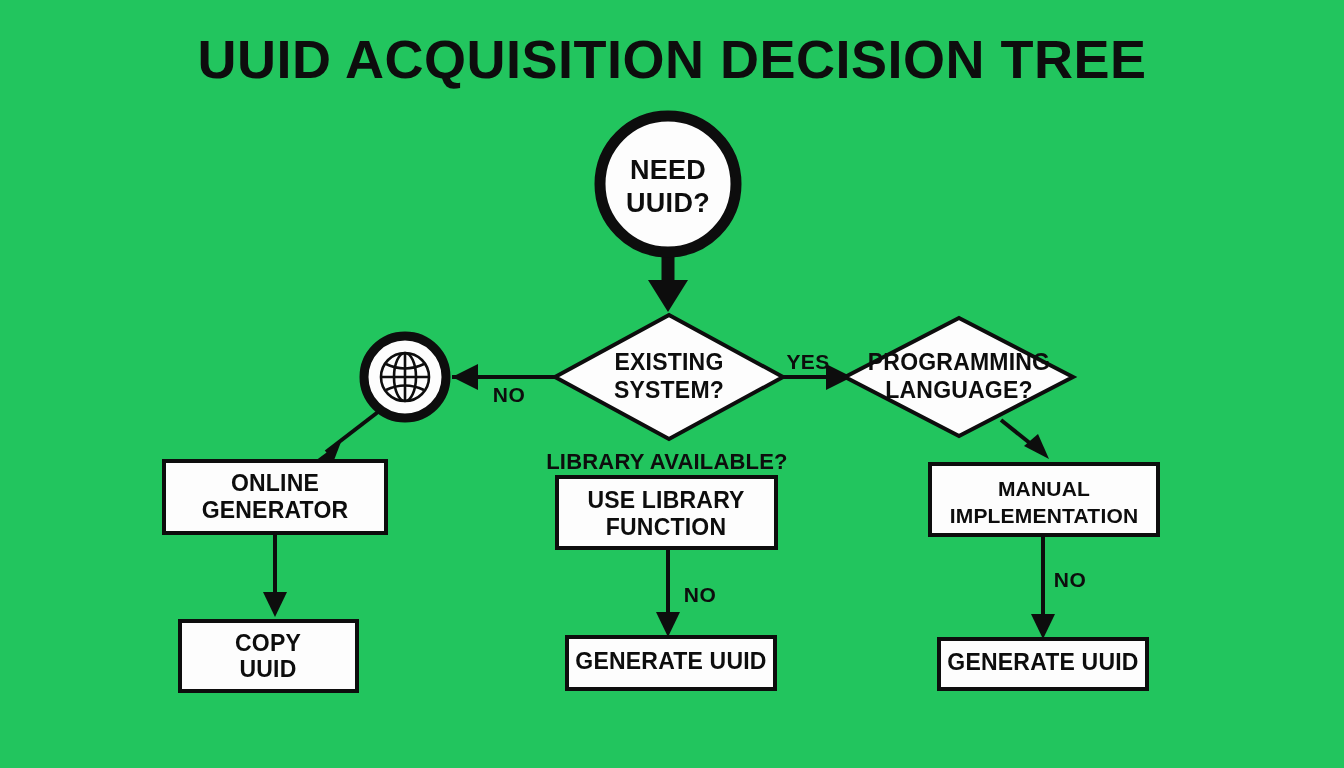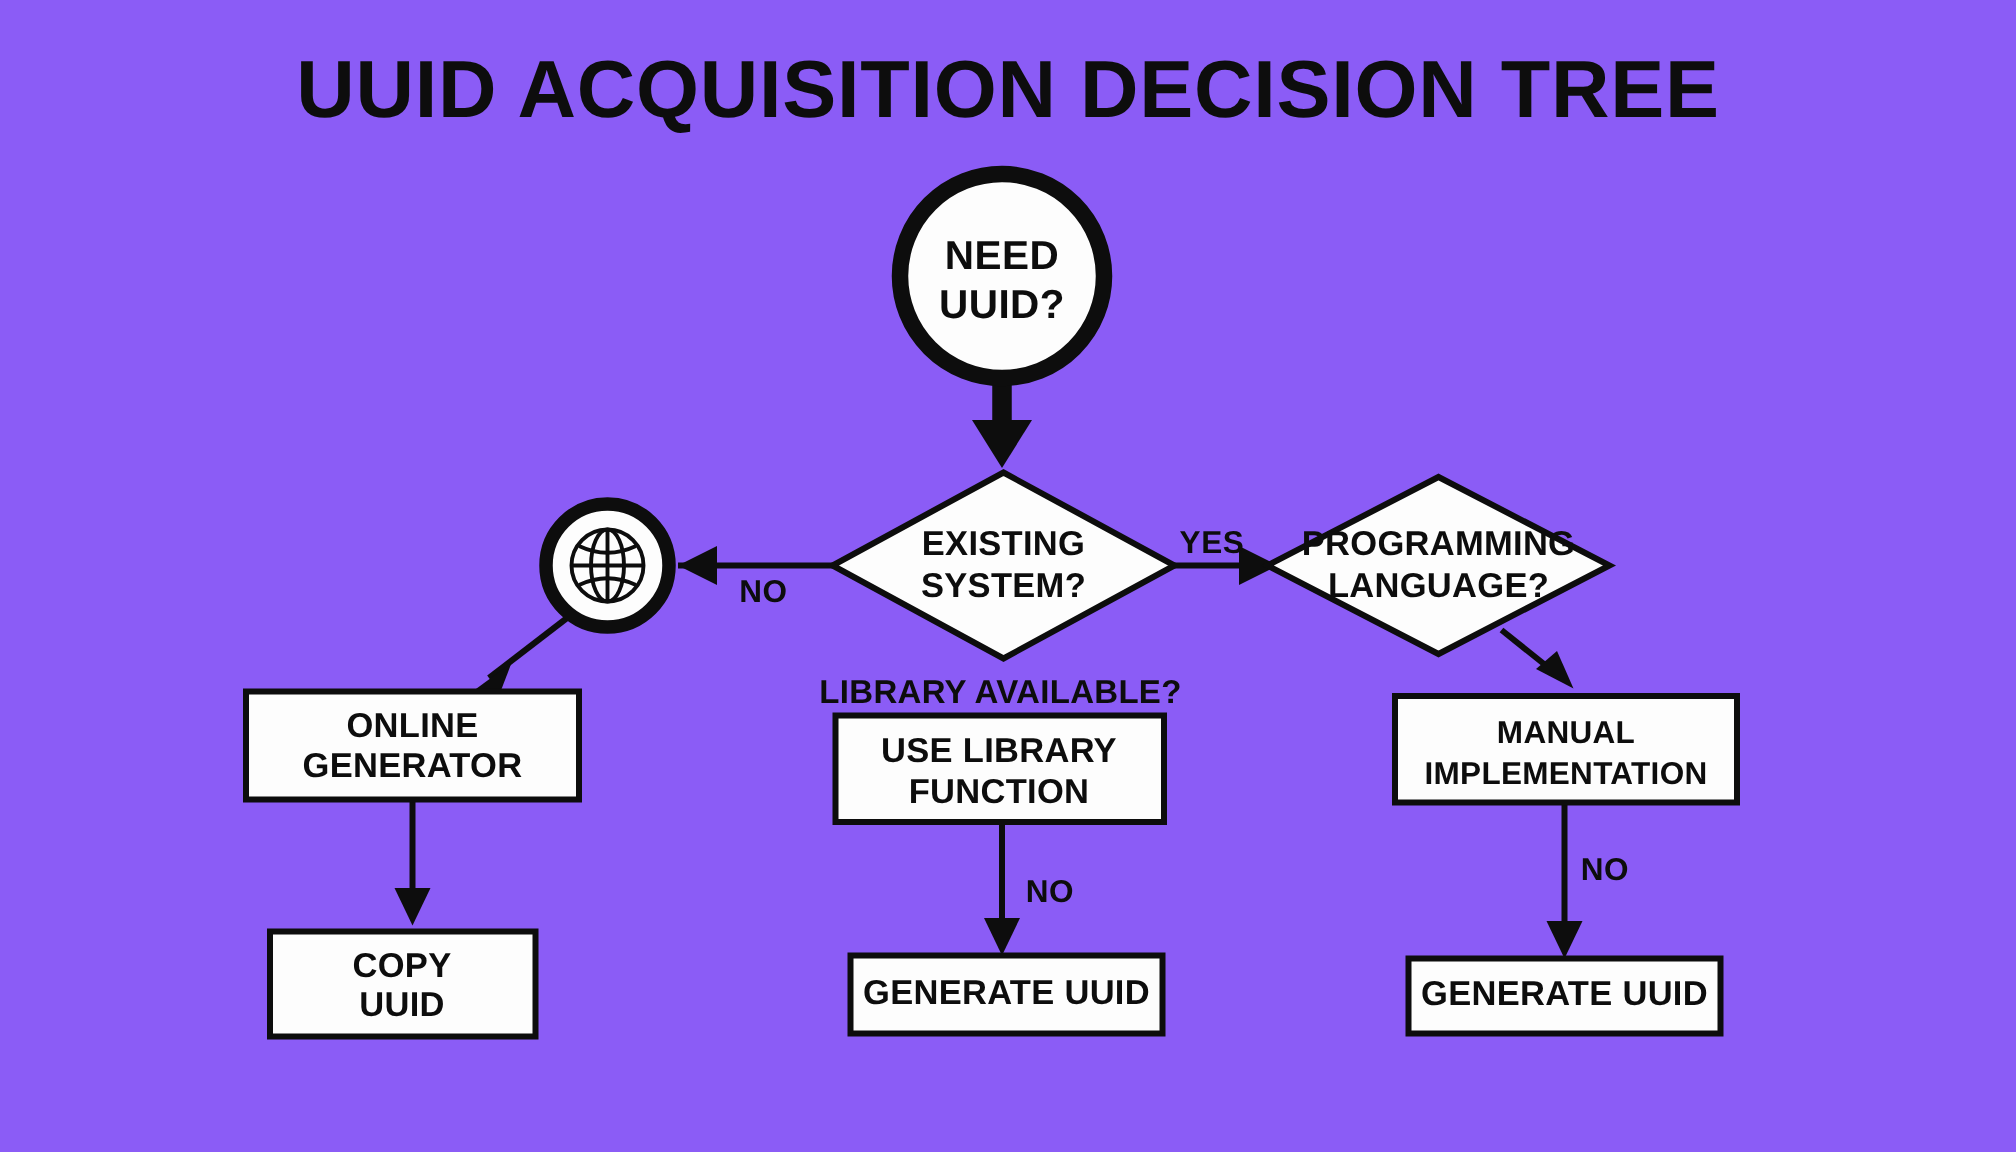--- a/index.html
+++ b/index.html
@@ -10,21 +10,21 @@
   body {
     width: 1344px;
     height: 768px;
     overflow: hidden;
     font-family: "Liberation Sans", sans-serif;
   }
   #canvas {
     position: relative;
     width: 1344px;
     height: 768px;
-    background: #8b5cf6;
+    background: #22c55e;
   }
   svg#diagram {
     position: absolute;
     inset: 0;
     width: 1344px;
     height: 768px;
     display: block;
   }
   .shape-stroke {
     fill: #fdfdfd;

